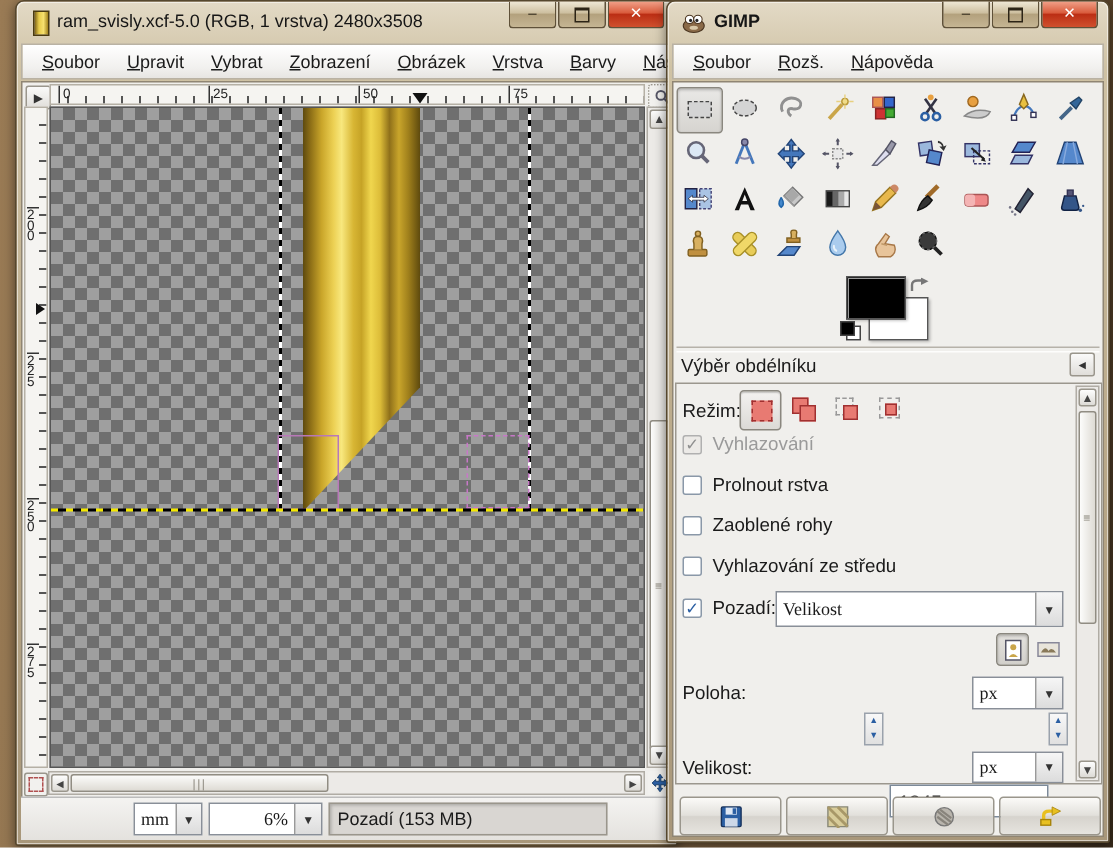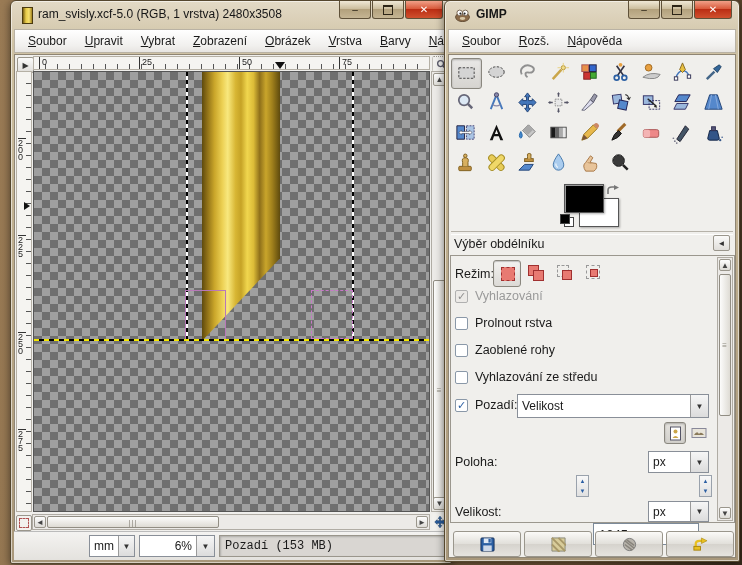--- a/index.html
+++ b/index.html
@@ -46,21 +46,21 @@
   .handle{position:absolute;box-sizing:border-box;}
   
   .sb{position:absolute;background:#eceae7;border:1px solid #b0aca4;box-sizing:border-box;}
   .sb-btn{position:absolute;background:linear-gradient(180deg,#fdfdfd,#dddbd6);border:1px solid #9a968c;border-radius:2px;
     display:flex;align-items:center;justify-content:center;font-size:8px;color:#444;box-sizing:border-box;}
   .sb-thumb{position:absolute;background:linear-gradient(90deg,#fcfcfb,#dedbd4);border:1px solid #918d83;border-radius:2px;box-sizing:border-box;
     display:flex;align-items:center;justify-content:center;color:#8d897f;font-size:8px;letter-spacing:1px;}
   .sb-thumb.vert{background:linear-gradient(90deg,#fcfcfb,#dedbd4);}
   .sb-thumb.horiz{background:linear-gradient(180deg,#fcfcfb,#dedbd4);}
   
-  .combo{position:absolute;background:#fff;border:1px solid #898f98;display:flex;align-items:center;box-sizing:border-box;}
+  .combo{position:absolute;background:#fff;border:1px solid #898f98;display:flex;align-items:center;box-sizing:border-box;font-family:Liberation Serif, serif;}
   .combo .val{flex:1;padding:0 4px;}
   .combo .right{text-align:right;}
   .combo .drop{width:17px;align-self:stretch;background:linear-gradient(180deg,#f6f6f6,#dcdcdc);border-left:1px solid #9a9a9a;
     display:flex;align-items:center;justify-content:center;font-size:8px;color:#333;}
   .sunken{position:absolute;background:#d9d6d2;border:1px solid #9a968c;box-shadow:inset 1px 1px 2px rgba(0,0,0,.2);box-sizing:border-box;
     display:flex;align-items:center;padding:0 5px;}
   .statusbar{position:absolute;background:linear-gradient(180deg,#f4f3f1,#e4e2de);border-top:1px solid #bbb;}
   
   .tool-cell{position:absolute;width:29px;height:29px;display:flex;align-items:center;justify-content:center;border-radius:3px;}
   .tool-cell.active{background:linear-gradient(180deg,#e9e8e6,#d6d4d0);border:1px solid #8a877f;box-shadow:inset 0 1px 2px rgba(0,0,0,.25);}
@@ -172,21 +172,21 @@
 
   <div class="statusbar" style="left:3px;top:530px;right:3px;height:28px;">
     <div class="combo" style="left:75px;top:3px;width:46px;height:22px;">
       <span class="val">mm</span>
       <span class="drop">▼</span>
     </div>
     <div class="combo" style="left:125px;top:3px;width:76px;height:22px;">
       <span class="val right">6%</span>
       <span class="drop">▼</span>
     </div>
-    <div class="sunken" style="left:205px;top:3px;width:227px;height:22px;font-family:Liberation Mono, monospace;">
+    <div class="sunken" style="left:205px;top:3px;width:186px;height:22px;">
       <span>Pozadí (153 MB)</span>
     </div>
   </div>
 </div>
 
 <div class="win" style="left:444px;top:0;width:294px;height:560px;">
   <div class="titlebar">
     <svg width="17" height="14" viewBox="0 0 24 20" style="position:absolute;left:9px;top:7px;">
       <ellipse cx="12" cy="13" rx="10" ry="6.5" fill="#8a6a48" stroke="#4a3520"></ellipse>
       <circle cx="8" cy="7" r="4" fill="#fff" stroke="#4a3520"></circle>

